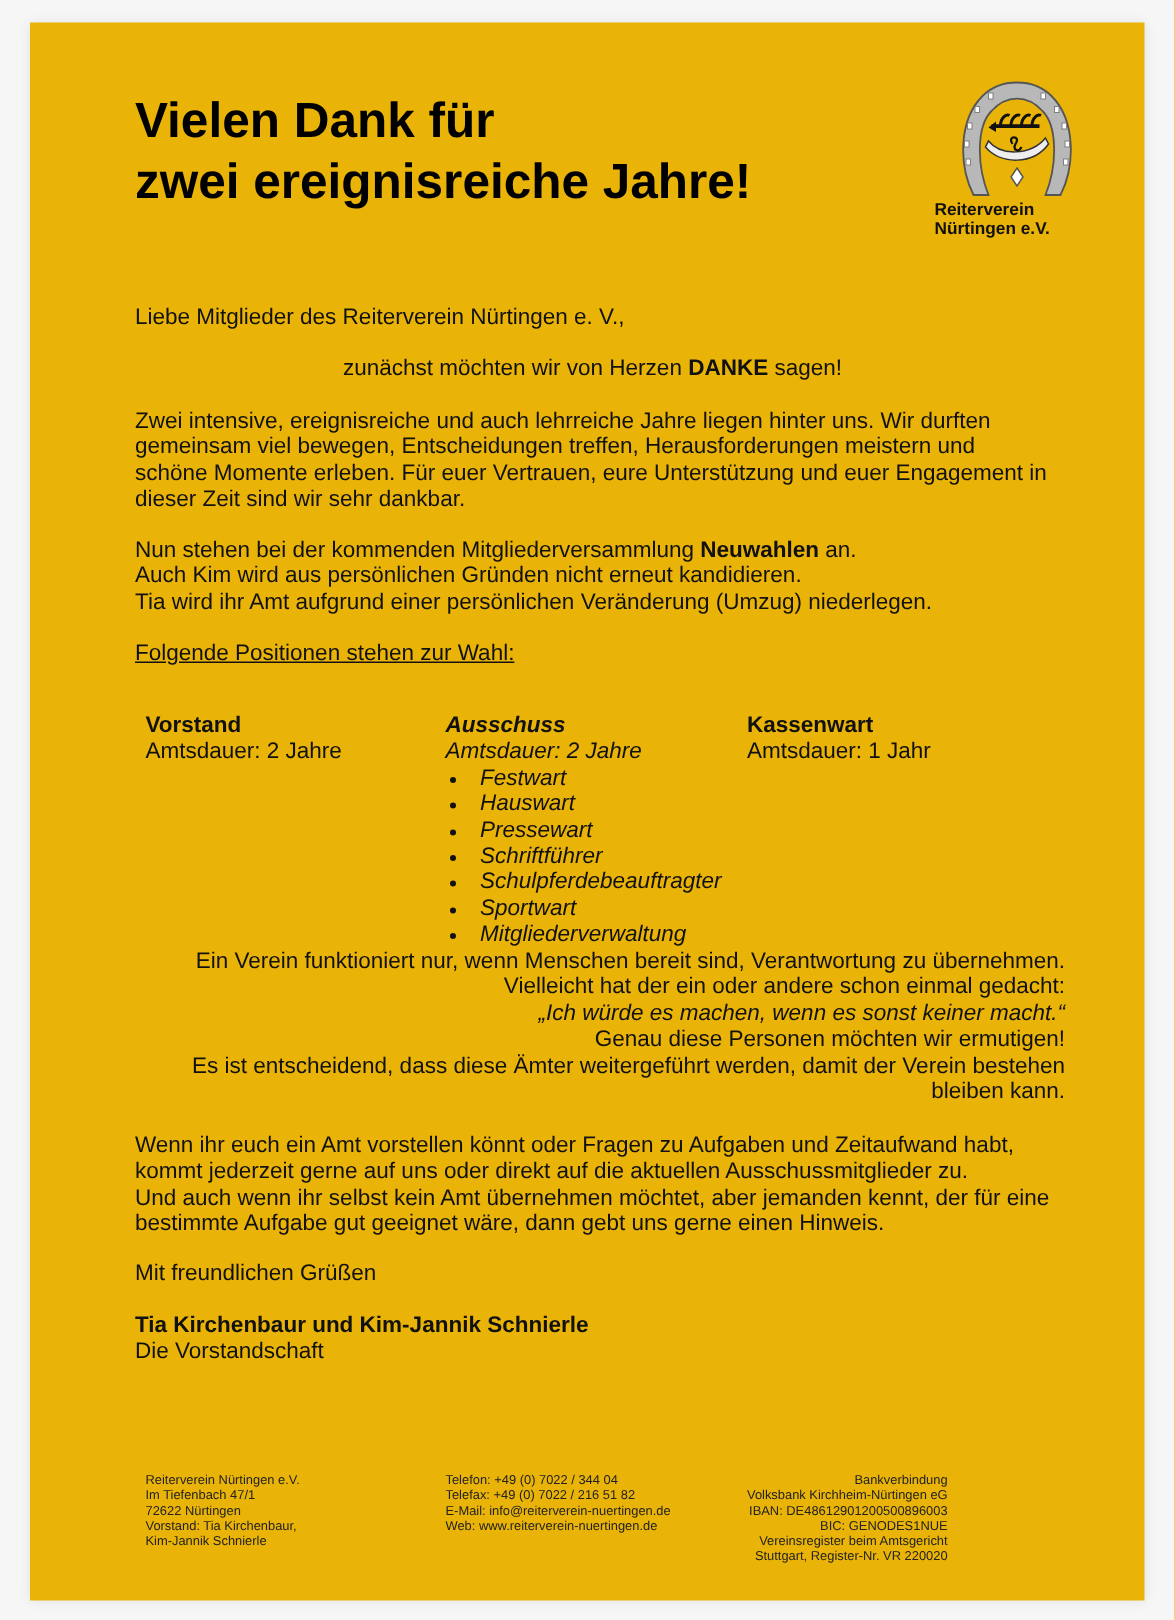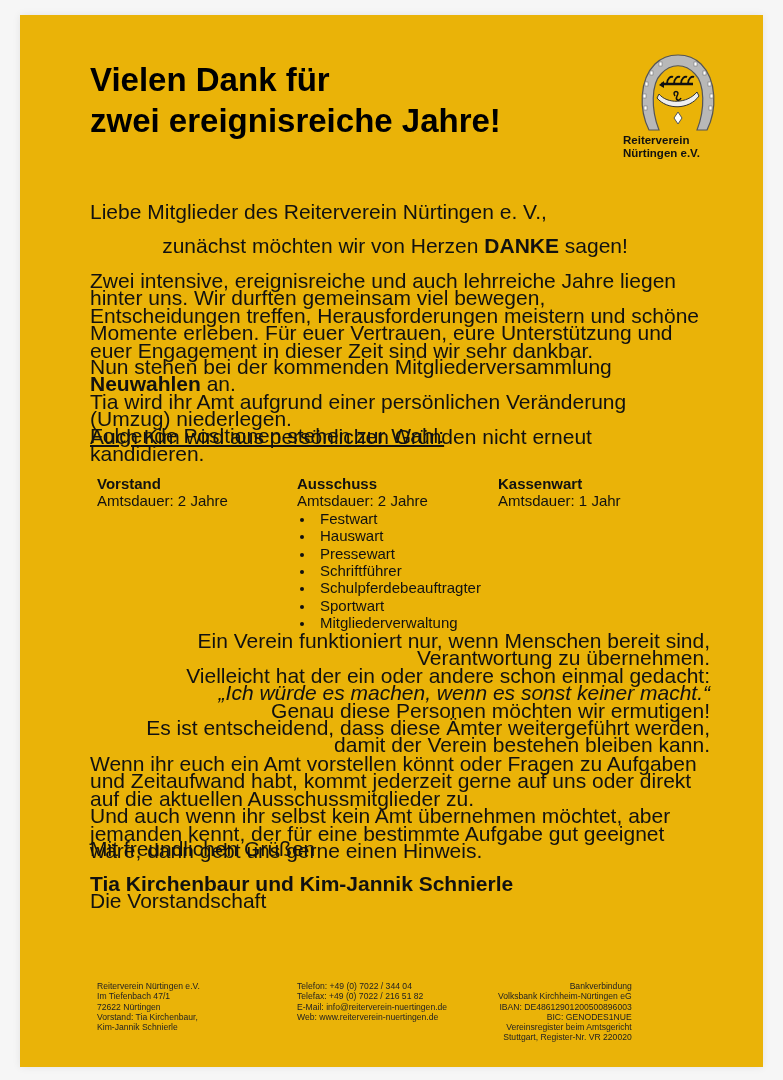--- a/index.html
+++ b/index.html
@@ -24,21 +24,21 @@
   .logo {
     position: absolute; left: 603px; top: 35px; width: 110px; height: 130px;
   }
   .logo svg { position: absolute; left: 14px; top: 0; }
   .logo-text {
     position: absolute; left: 0; top: 84px; width: 110px;
     text-align: left; font-weight: bold; font-size: 11.5px; line-height: 13px; color: #111;
   }
   .body-text {
     position: absolute; left: 70px; width: 610px;
-    font-size: 21px; line-height: 17.4px; color: #111;
+    font-size: 15px; line-height: 17.4px; color: #111;
   }
   .center { text-align: center; }
   .u { text-decoration: underline; }
   .cols { position: absolute; left: 77px; top: 460px; width: 600px; height: 160px; }
   .col { position: absolute; top: 0; font-size: 15px; line-height: 17.4px; }
   .col h4 { margin: 0; font-weight: bold; font-size: 15px; line-height: 17.4px; }
   .col ul { margin: 0; padding: 0; list-style: none; }
   .col li { position: relative; padding-left: 23px; }
   .col li::before {
     content: ""; position: absolute; left: 3px; top: 8px;
@@ -93,32 +93,32 @@
   <div class="body-text" style="top:188px;">Liebe Mitglieder des Reiterverein Nürtingen e. V.,</div>
 
   <div class="body-text center" style="top:222px;">
     <span>zunächst möchten wir von Herzen </span><b>DANKE</b><span> sagen!</span>
   </div>
 
   <div class="body-text" style="top:257px;">Zwei intensive, ereignisreiche und auch lehrreiche Jahre liegen hinter uns. Wir durften gemeinsam viel bewegen, Entscheidungen treffen, Herausforderungen meistern und schöne Momente erleben. Für euer Vertrauen, eure Unterstützung und euer Engagement in dieser Zeit sind wir sehr dankbar.</div>
 
   <div class="body-text" style="top:343px;">
     <div><span>Nun stehen bei der kommenden Mitgliederversammlung </span><b>Neuwahlen</b><span> an.</span></div>
+    <div>Auch Kim wird aus persönlichen Gründen nicht erneut kandidieren.</div>
     <div>Tia wird ihr Amt aufgrund einer persönlichen Veränderung (Umzug) niederlegen.</div>
-    <div>Auch Kim wird aus persönlichen Gründen nicht erneut kandidieren.</div>
   </div>
 
   <div class="body-text u" style="top:412px; width:auto;">Folgende Positionen stehen zur Wahl:</div>
 
   <div class="cols" style="left:57px;">
     <div class="col" style="left:20px;">
       <h4>Vorstand</h4>
       <div>Amtsdauer: 2 Jahre</div>
     </div>
-    <div class="col" style="left:220px;">
+    <div class="col" style="left:220px;font-style:italic;">
       <h4>Ausschuss</h4>
       <div>Amtsdauer: 2 Jahre</div>
       <ul>
         <li>Festwart</li>
         <li>Hauswart</li>
         <li>Pressewart</li>
         <li>Schriftführer</li>
         <li>Schulpferdebeauftragter</li>
         <li>Sportwart</li>
         <li>Mitgliederverwaltung</li>

